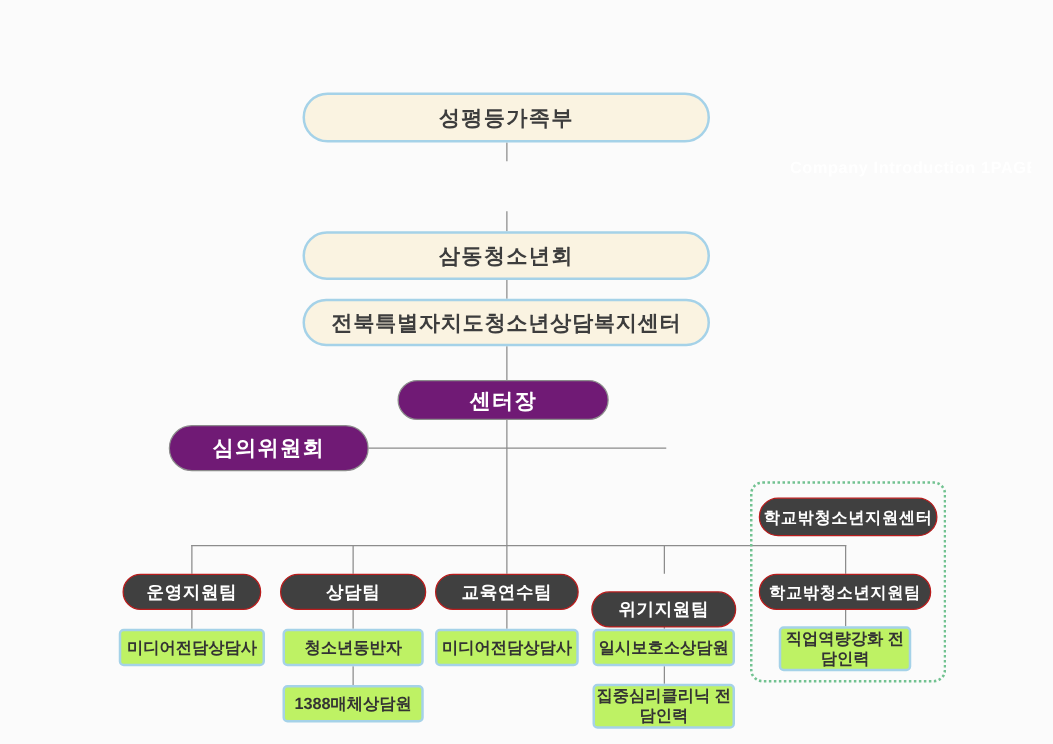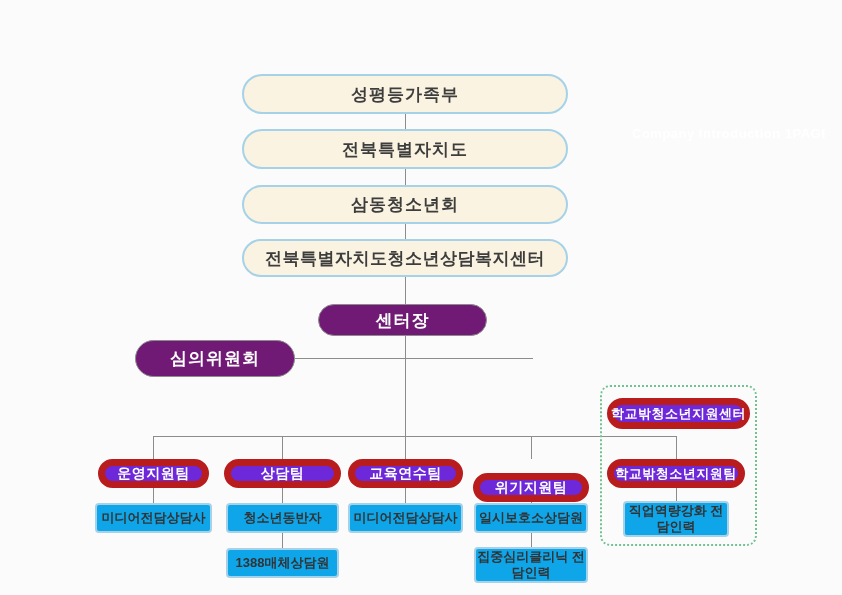--- a/index.html
+++ b/index.html
@@ -56,36 +56,36 @@
     align-items: center;
     justify-content: center;
     color: #ffffff;
     font-size: 17px;
     font-weight: 700;
     letter-spacing: 1px;
     white-space: nowrap;
   }
   .gray-pill {
     position: absolute;
-    background: #6d28d9;
-    border: 7px solid #b91c1c;
+    background: #404040;
+    border: 1px solid #b91c1c;
     box-sizing: border-box;
     border-radius: 16px;
     display: flex;
     align-items: center;
     justify-content: center;
     color: #ffffff;
     font-size: 14px;
     font-weight: 700;
     letter-spacing: 0.5px;
     white-space: nowrap;
   }
   .sub-box {
     position: absolute;
-    background: #0ea5e9;
+    background: #bef264;
     border: 2px solid #a5d2e8;
     border-radius: 4px;
     box-sizing: border-box;
     display: flex;
     align-items: center;
     justify-content: center;
     text-align: center;
     color: #333333;
     font-size: 13px;
     font-weight: 700;
@@ -125,21 +125,20 @@
   <div class="line v" style="left:282px;top:444px;height:15px"></div>
   <div class="line v" style="left:405px;top:444px;height:15px"></div>
   <div class="line v" style="left:531px;top:444px;height:15px"></div>
   <div class="line v" style="left:676px;top:444px;height:13px"></div>
   <div class="line v" style="left:282px;top:489px;height:15px"></div>
   <div class="line v" style="left:531px;top:489px;height:14px"></div>
 
   <div class="dotted-group"></div>
 
   <div class="cream-pill" style="left:242px;top:30px;width:326px;height:40px">성평등가족부</div>
-  <div class="cream-pill" style="left:242px;top:85px;width:326px;height:40px">전북특별자치도</div>
   <div class="cream-pill" style="left:242px;top:141px;width:326px;height:39px">삼동청소년회</div>
   <div class="cream-pill" style="left:242px;top:195px;width:326px;height:38px;letter-spacing:0.5px">전북특별자치도청소년상담복지센터</div>
 
   <div class="blue-node" style="left:318px;top:260px;width:169px;height:32px;border-radius:16px">센터장</div>
 
   <div class="blue-node" style="left:135px;top:296px;width:160px;height:37px;border-radius:18.5px">심의위원회</div>
 
   <div class="gray-pill" style="left:607px;top:354px;width:143px;height:31px;font-size:13px">학교밖청소년지원센터</div>
 
   <div class="gray-pill" style="left:98px;top:415px;width:111px;height:29px">운영지원팀</div>

